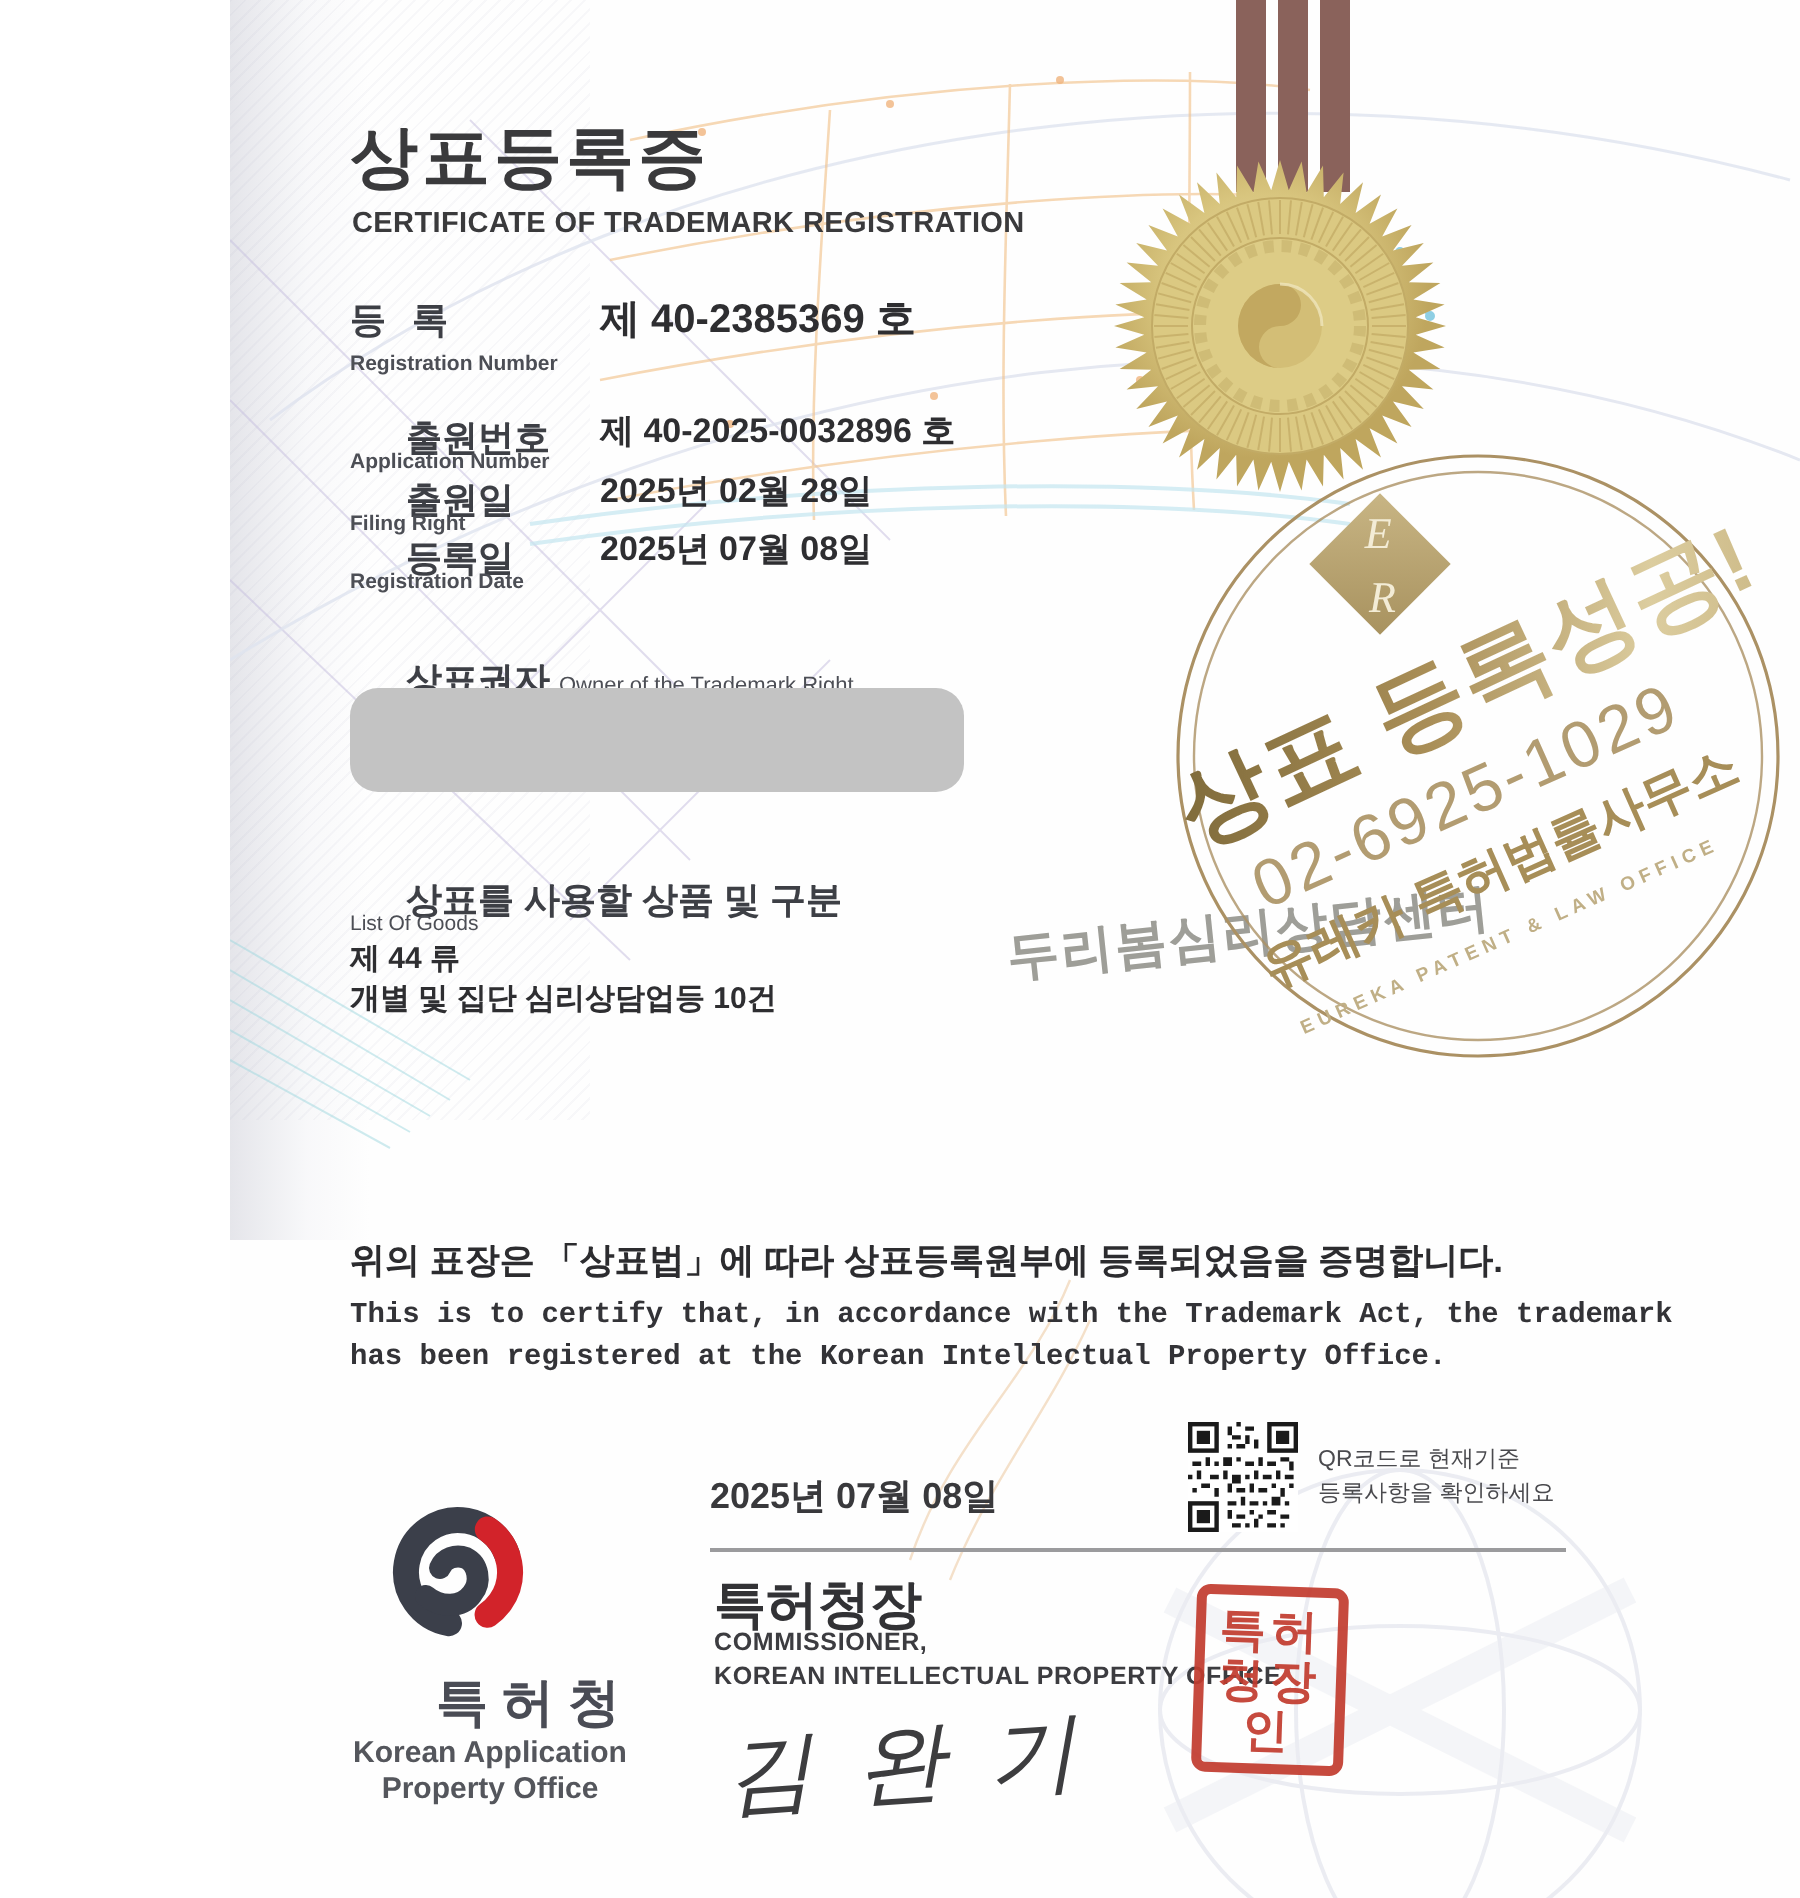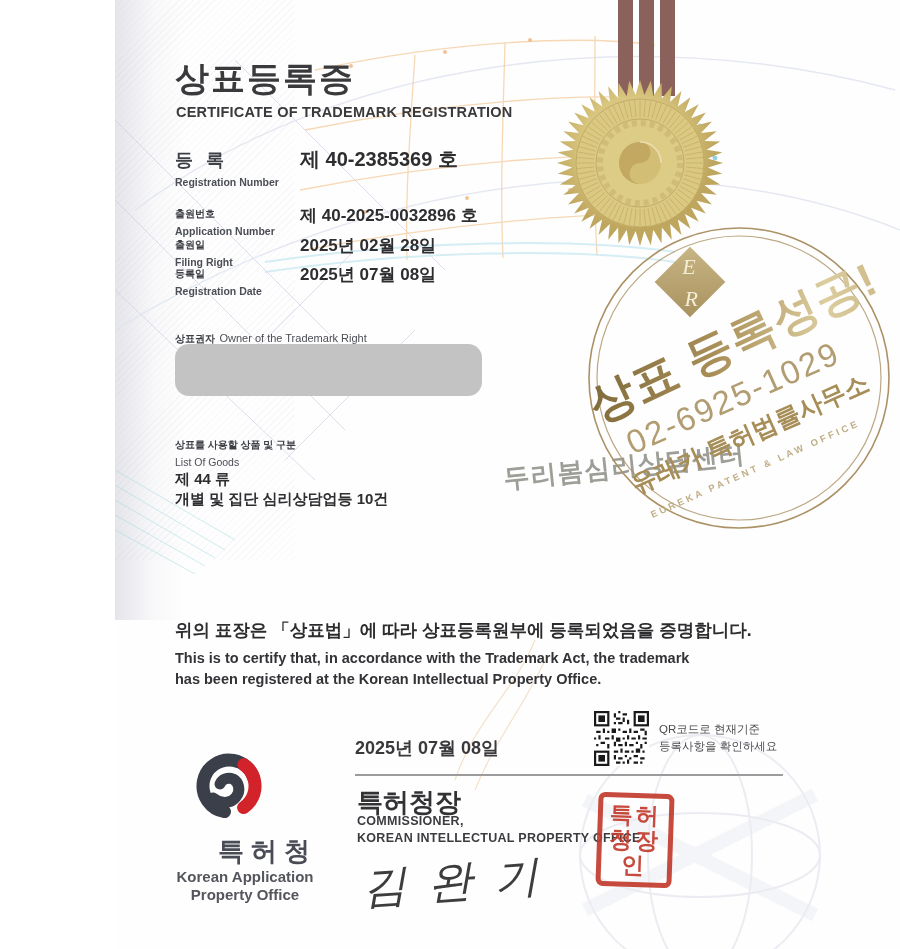--- a/index.html
+++ b/index.html
@@ -11,29 +11,29 @@
   #edge-shade{position:absolute;left:0;top:0;width:70px;height:620px;
     background:linear-gradient(to right,rgba(198,199,210,.45),rgba(220,221,230,.18) 55%,transparent);}
   #edge-hatch{position:absolute;left:0;top:0;width:180px;height:560px;opacity:.25;
     background:repeating-linear-gradient(135deg,rgba(150,150,180,.25) 0 1px,transparent 1px 5px);}
   
   .stripe{position:absolute;top:0;width:15px;height:96px;background:#8a625b;}
   
   #title{left:175px;top:56px;font-size:34px;font-weight:800;letter-spacing:2px;color:#3a3a3c;}
   #subtitle{left:176px;top:104px;font-size:14.5px;font-weight:700;color:#3a3a3c;letter-spacing:.2px;}
   .lbl-big{font-size:18px;font-weight:800;color:#3d3f45;letter-spacing:4px;}
-  .lbl{font-size:10px;font-weight:800;color:#3d3f45;}
+  .lbl{font-size:18px;font-weight:800;color:#3d3f45;margin-left:28px;}
   .sub{font-size:10.5px;font-weight:700;color:#4c4e55;}
   .val-big{font-size:20px;font-weight:800;color:#2e2e31;}
   .val{font-size:17px;font-weight:800;color:#2e2e31;}
   #owner-box{left:175px;top:344px;width:307px;height:52px;background:#c3c3c3;border-radius:14px;}
   .goods-line{font-size:15px;font-weight:800;color:#2e2e31;}
   
   #stmt-ko{left:175px;top:618px;font-size:17.5px;font-weight:800;color:#2c2c2f;}
-  .stmt-en{font-size:14.5px;font-weight:700;color:#333337;}
+  .stmt-en{font-size:14.5px;font-weight:700;color:#333337;font-family:Liberation Mono, monospace;}
   
   #issue-date{left:355px;top:736px;font-size:18px;font-weight:800;color:#39393c;}
   #rule{left:355px;top:774px;width:428px;height:2px;background:#9b9b9d;}
   #qr{left:594px;top:711px;width:55px;height:55px;}
   .qr-cap{left:659px;font-size:11.5px;font-weight:400;color:#4a4a4e;}
   #comm-ko{left:357px;top:785px;font-size:26px;font-weight:800;color:#323235;}
   .comm-en{left:357px;font-size:12.5px;font-weight:800;color:#3c3c40;letter-spacing:.3px;}
   #signature{left:362px;top:852px;font-size:44px;font-weight:400;color:#3d3d3f;
     font-style:italic;letter-spacing:22px;transform:rotate(-4deg);font-family:"DejaVu Sans",sans-serif;}
   #seal{left:597px;top:793px;width:72px;height:84px;border:5px solid #c23b2e;border-radius:7px;

